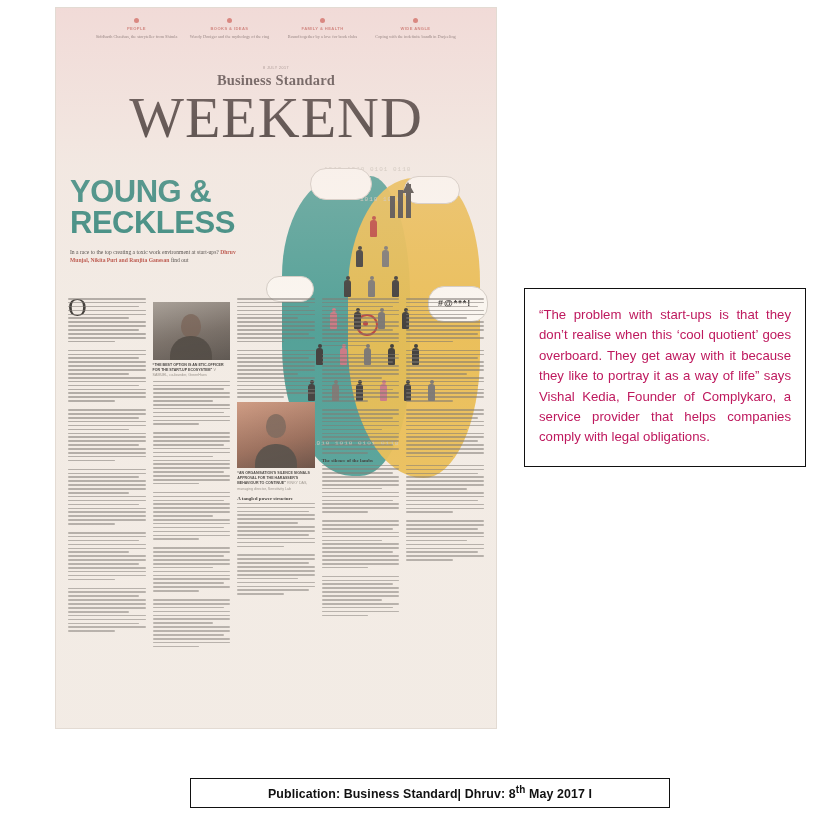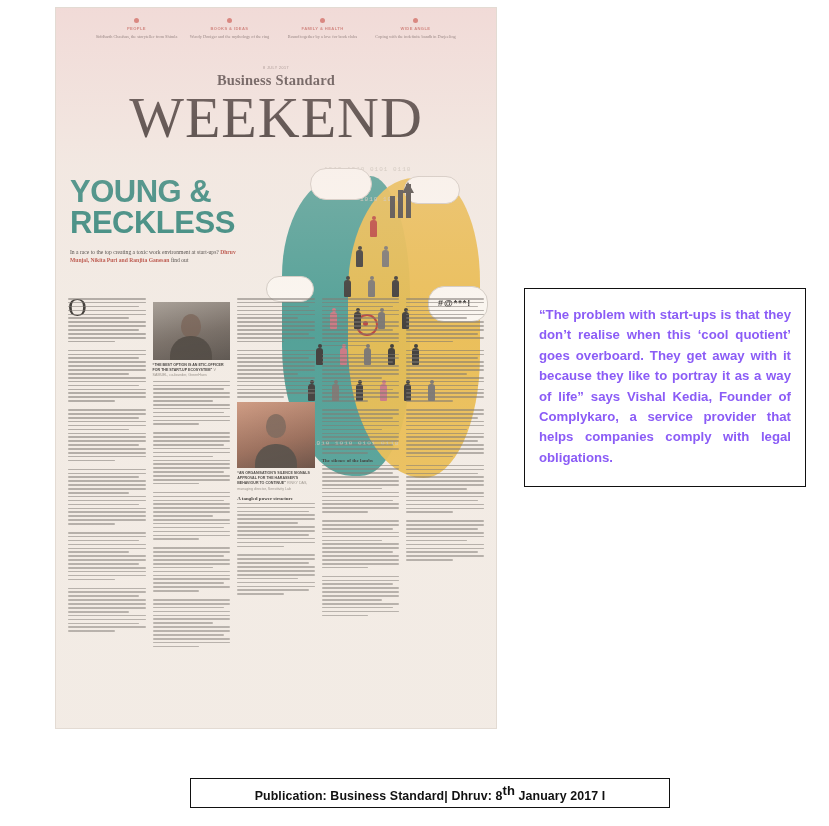--- a/index.html
+++ b/index.html
@@ -316,23 +316,23 @@
     border: 1.4px solid #111;
     background: #fff;
     padding: 16px 14px 18px 14px;
     box-sizing: border-box;
   }
   .quote-box p {
     margin: 0;
     font-family: "Liberation Sans", sans-serif;
     font-size: 13.2px;
     line-height: 20.4px;
-    color: #8b5cf6;
+    color: #be185d;
     text-align: justify;
-    font-weight: bold;
+    font-weight: normal;
   }
 
   
   .footer {
     position: absolute;
     left: 190px; top: 778px;
     width: 480px;
     height: 30px;
     border: 1.4px solid #111;
     background: #fff;
@@ -341,21 +341,21 @@
     justify-content: center;
     box-sizing: border-box;
   }
   .footer .txt {
     font-family: "Liberation Sans", sans-serif;
     font-size: 12.4px;
     font-weight: bold;
     color: #111;
     letter-spacing: .1px;
   }
-  .footer sup { font-size: 13px; vertical-align: super; }
+  .footer sup { font-size: 10px; vertical-align: super; }
 </style>
 </head>
 <body>
 
 <div class="clipping">
 
   <div class="teasers">
     <div class="teaser">
       <div class="dot"></div>
       <div class="kicker">PEOPLE</div>
@@ -850,15 +850,15 @@
 <div class="quote-box">
   <p>“The problem with start-ups is that they don’t realise when this ‘cool quotient’ goes overboard. They get away with it because they like to portray it as a way of life” says Vishal Kedia, Founder of Complykaro, a service provider that helps companies comply with legal obligations.</p>
 </div>
 
 <div class="footer">
   <div class="txt">
     <span>Publication:</span>
     <span>Business Standard</span><span>|</span>
     <span>Dhruv:</span>
     <span>8</span><sup>th</sup>
-    <span>January 2017 I</span>
+    <span>May 2017 I</span>
   </div>
 </div>
 
 </body></html>

